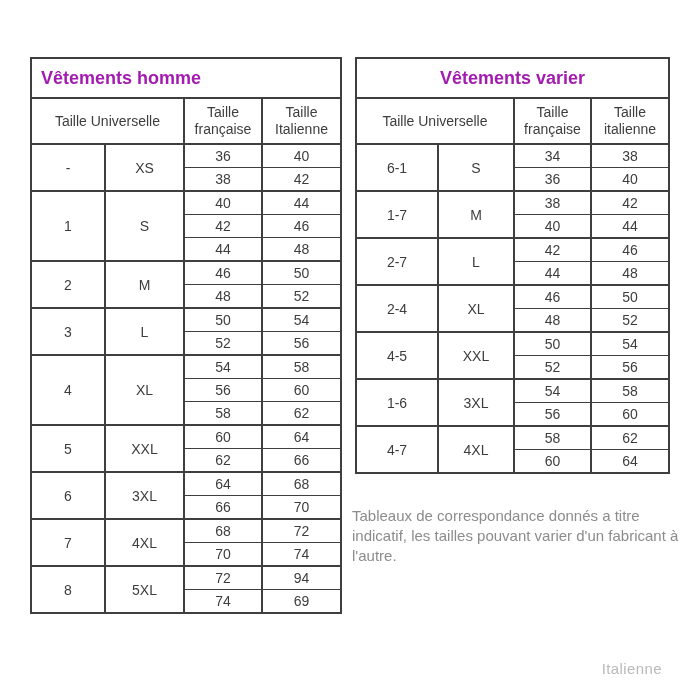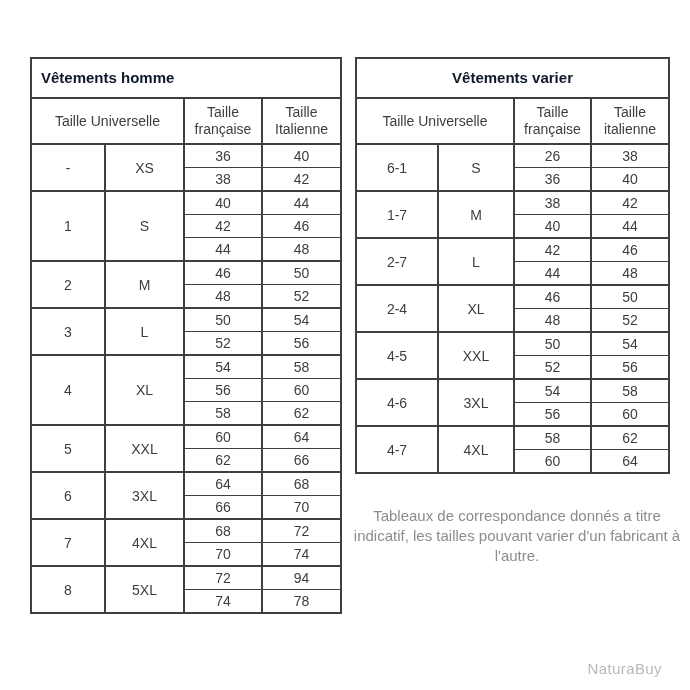--- a/index.html
+++ b/index.html
@@ -16,31 +16,31 @@
     border:2px solid #3f3f3f;
     border-top-width:1px; border-bottom-width:1px;
     text-align:center; vertical-align:middle;
     padding:0; height:22px; line-height:16px;
     overflow:hidden;
   }
   table.size-table td[rowspan] { border-bottom-width:2px; }
   table.size-table tr.g-end td { border-bottom-width:2px; }
   table.size-table tr.title-row td {
     height:38px; border-bottom-width:2px;
-    font-weight:bold; font-size:15px; color:#0f172a;
+    font-weight:bold; font-size:18px; color:#a21caf;
   }
   table.size-table tr.title-row td.left-title { text-align:left; padding-left:9px; }
   table.size-table tr.header-row td {
     height:44px; border-bottom-width:2px; line-height:17px;
   }
   #men-table   { left:30px;  top:57px; width:310px; }
   #women-table { left:355px; top:57px; width:313px; }
   .footer-note {
     position:absolute; left:352px; top:506px; width:330px;
-    text-align:center; color:#8c8c8c; font-size:15px; line-height:20px;
+    text-align:left; color:#8c8c8c; font-size:15px; line-height:20px;
   }
   .watermark {
     position:absolute; right:28px; bottom:13px;
     color:#b9b9b9; font-size:15px; letter-spacing:0.4px;
   }
 </style>
 </head>
 <body>
 
 <div class="canvas">
@@ -159,21 +159,21 @@
     </tr>
 
     <tr>
       <td rowspan="2">8</td>
       <td rowspan="2">5XL</td>
       <td>72</td>
       <td>94</td>
     </tr>
     <tr class="g-end">
       <td>74</td>
-      <td>78</td>
+      <td>69</td>
     </tr>
   </tbody>
     </table>
 
   <table class="size-table" id="women-table">
     <colgroup>
         <col style="width:82px">
         <col style="width:76px">
         <col style="width:77px">
         <col style="width:78px">
@@ -184,21 +184,21 @@
     </tr>
     <tr class="header-row">
       <td colspan="2">Taille Universelle</td>
       <td>Taille française</td>
       <td>Taille italienne</td>
     </tr>
 
     <tr>
       <td rowspan="2">6-1</td>
       <td rowspan="2">S</td>
-      <td>26</td>
+      <td>34</td>
       <td>38</td>
     </tr>
     <tr class="g-end">
       <td>36</td>
       <td>40</td>
     </tr>
 
     <tr>
       <td rowspan="2">1-7</td>
       <td rowspan="2">M</td>
@@ -237,21 +237,21 @@
       <td rowspan="2">XXL</td>
       <td>50</td>
       <td>54</td>
     </tr>
     <tr class="g-end">
       <td>52</td>
       <td>56</td>
     </tr>
 
     <tr>
-      <td rowspan="2">4-6</td>
+      <td rowspan="2">1-6</td>
       <td rowspan="2">3XL</td>
       <td>54</td>
       <td>58</td>
     </tr>
     <tr class="g-end">
       <td>56</td>
       <td>60</td>
     </tr>
 
     <tr>
@@ -262,15 +262,15 @@
     </tr>
     <tr class="g-end">
       <td>60</td>
       <td>64</td>
     </tr>
   </tbody>
     </table>
 
   <div class="footer-note">Tableaux de correspondance donnés a titre indicatif, les tailles pouvant varier d'un fabricant à l'autre.</div>
 
-  <div class="watermark">NaturaBuy</div>
+  <div class="watermark">Italienne</div>
 
 </div>
 
 </body></html>

